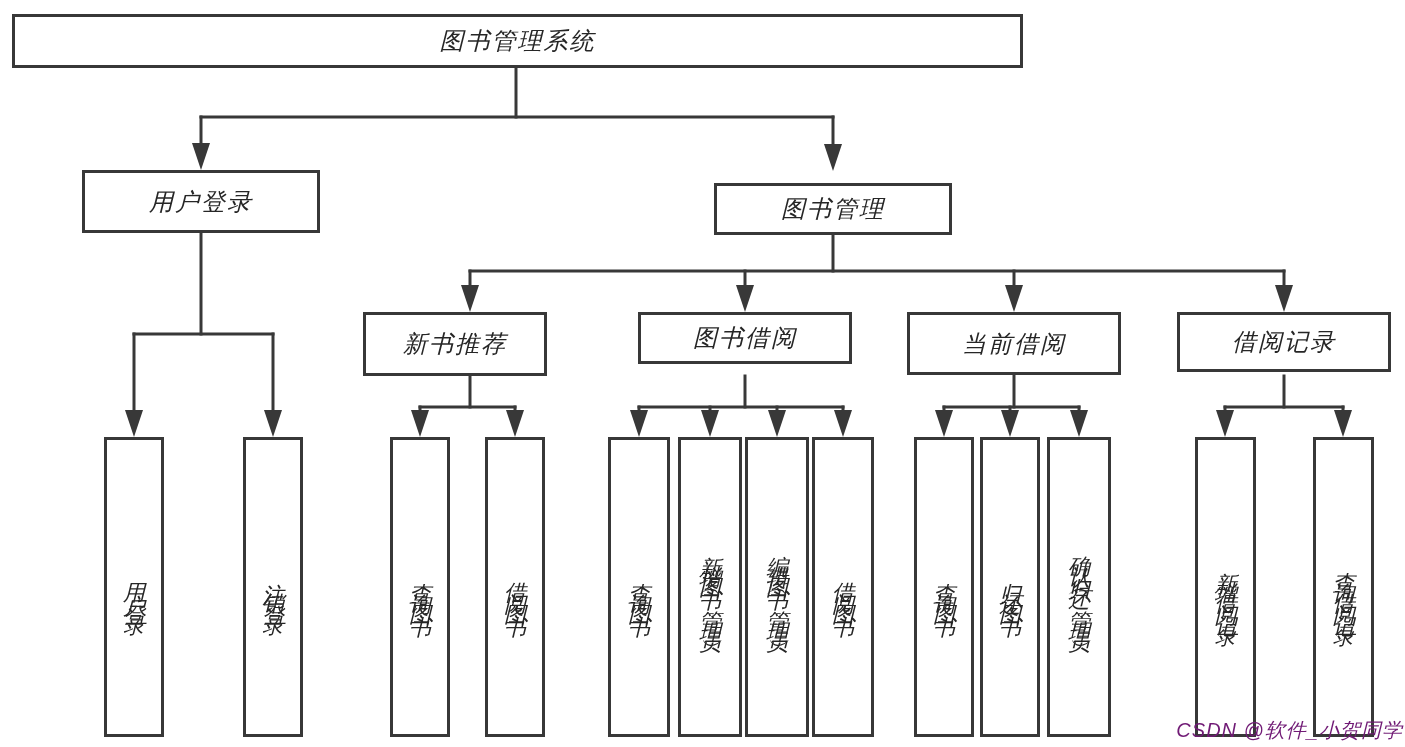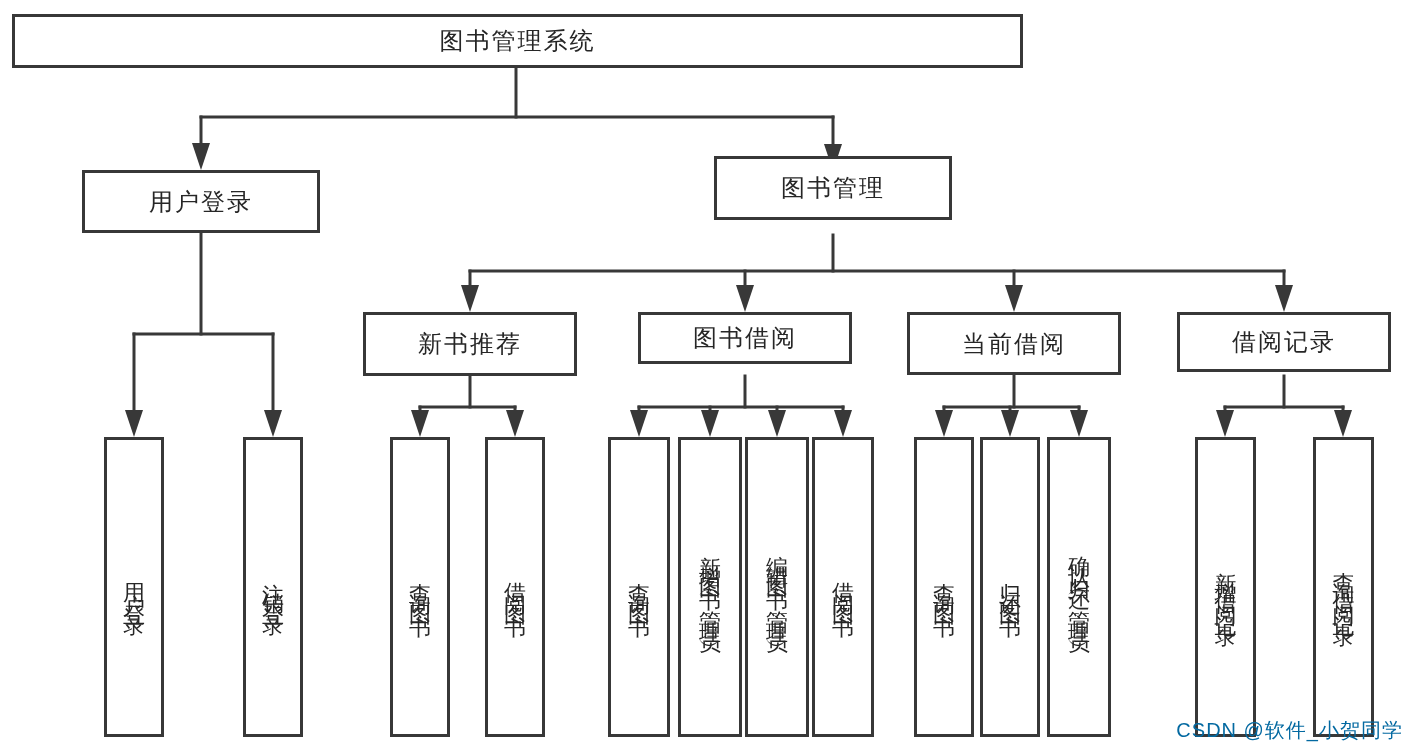--- a/index.html
+++ b/index.html
@@ -7,20 +7,21 @@
     padding: 0;
     background: #ffffff;
     font-family: "Liberation Sans", "DejaVu Sans", sans-serif;
   }
   .canvas {
     position: relative;
     width: 1405px;
     height: 747px;
     background: #ffffff;
     overflow: hidden;
+    font-style: italic;
   }
   svg.connectors {
     position: absolute;
     left: 0; top: 0;
     width: 1405px; height: 747px;
     z-index: 0;
   }
   .box {
     position: absolute;
     box-sizing: border-box;
@@ -46,21 +47,21 @@
     letter-spacing: 11px;
     line-height: 1;
     color: #262626;
   }
   .watermark {
     position: absolute;
     right: 2px;
     bottom: 3px;
     font-size: 20px;
     letter-spacing: 1px;
-    color: #0369a1;
+    color: #701a75;
     z-index: 2;
     white-space: nowrap;
   }
 </style>
 </head>
 <body>
 
 <div class="canvas">
 
   <svg class="connectors" viewBox="0 0 1405 747">
@@ -145,25 +146,25 @@
     </g>
   </svg>
 
   <div class="box root" style="left:12px; top:14px; width:1011px; height:54px;">
     <span class="lbl">图书管理系统</span>
   </div>
 
   <div class="box hnode" style="left:82px; top:170px; width:238px; height:63px;">
     <span class="lbl">用户登录</span>
   </div>
-  <div class="box hnode" style="left:714px; top:156px; width:238px; height:64px;">
+  <div class="box hnode" style="left:714px; top:183px; width:238px; height:52px;">
     <span class="lbl">图书管理</span>
   </div>
 
-  <div class="box hnode" style="left:363px; top:312px; width:214px; height:64px;text-align:right;">
+  <div class="box hnode" style="left:363px; top:312px; width:184px; height:64px;text-align:right;">
     <span class="lbl">新书推荐</span>
   </div>
   <div class="box hnode" style="left:638px; top:312px; width:214px; height:52px;">
     <span class="lbl">图书借阅</span>
   </div>
   <div class="box hnode" style="left:907px; top:312px; width:214px; height:63px;">
     <span class="lbl">当前借阅</span>
   </div>
   <div class="box hnode" style="left:1177px; top:312px; width:214px; height:60px;">
     <span class="lbl">借阅记录</span>

